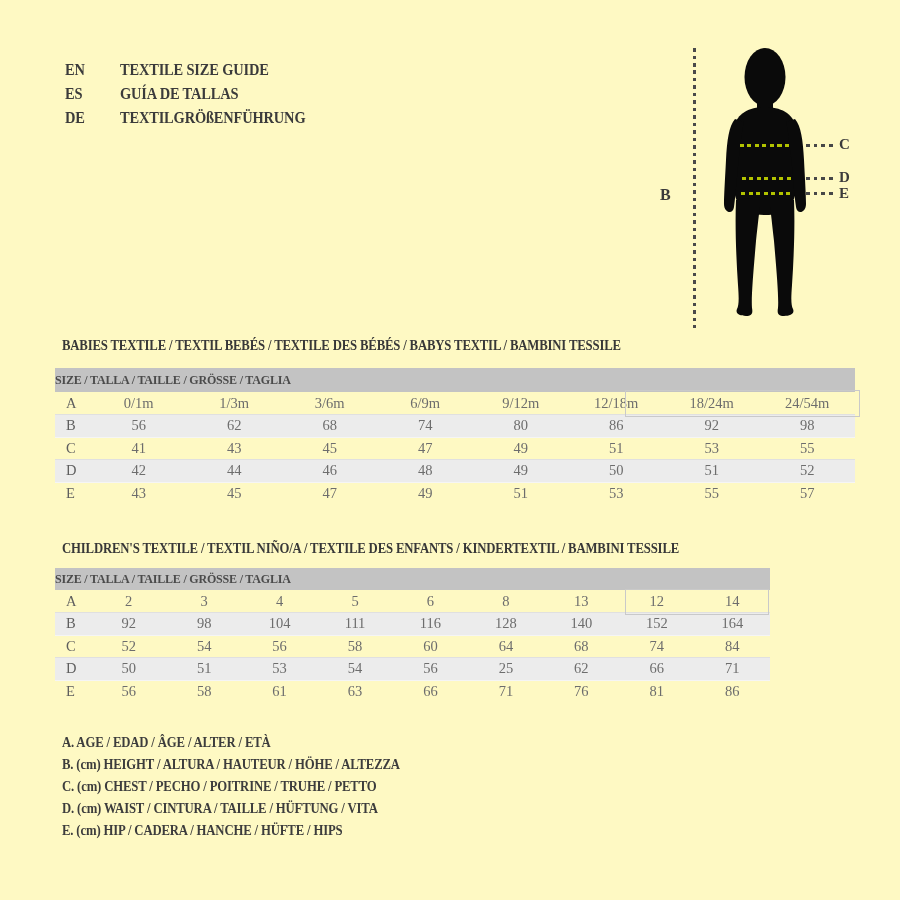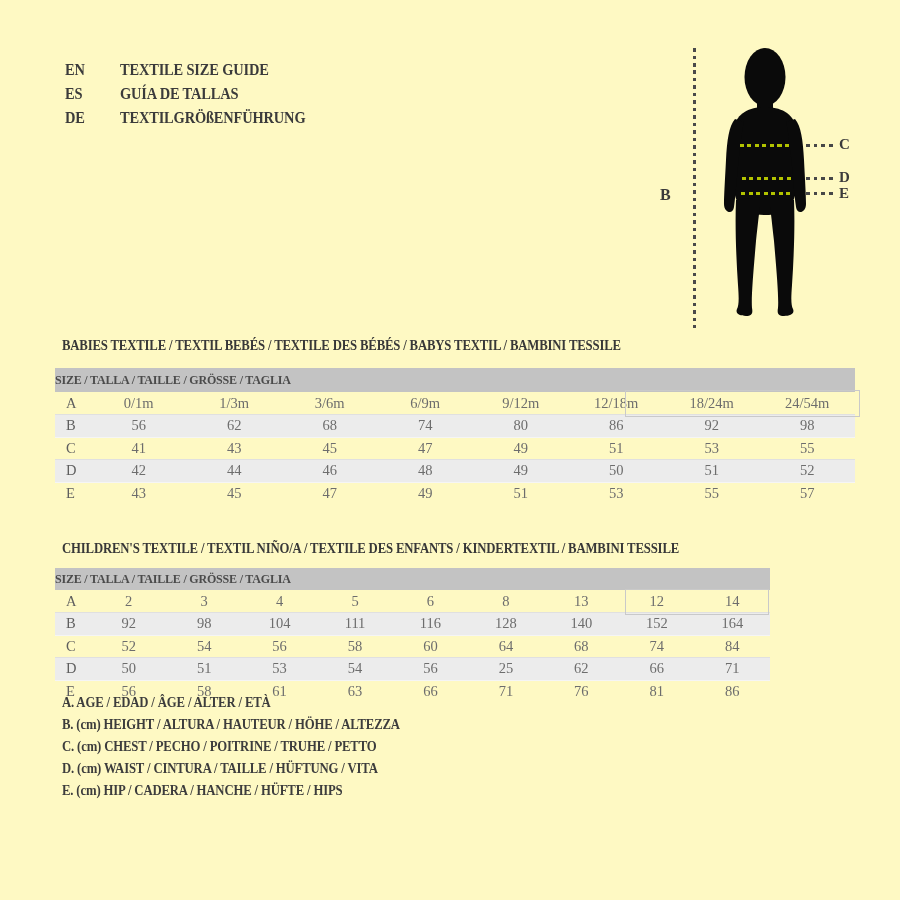--- a/index.html
+++ b/index.html
@@ -40,21 +40,21 @@
   table.size-table { position:absolute; left:55px; border-collapse:collapse; table-layout:fixed; }
   table.size-table td {
     height:22.5px; text-align:center; font-size:14.5px; color:#6d6d6d;
     overflow:hidden; white-space:nowrap;
   }
   table.size-table td.rowlabel { width:36px; text-align:left; padding-left:11px; color:#5e5e5e; }
   table.size-table tr.stripe { background:#ececec; border-top:1px solid #e0e0e0; border-bottom:1px solid #f5f5f5; }
   .artifact-box { position:absolute; border:1px solid #c9c9c9; background:transparent; }
 
   
-  .legend { position:absolute; left:62px; top:691px; }
+  .legend { position:absolute; left:62px; top:731px; }
   .legend-line { height:22px; line-height:22px; font-size:15px; font-weight:700; color:#3d3d3d; }
 </style>
 </head>
 <body>
 
 <div class="page">
 
   <div class="lang-block">
     <div class="lang-row">
       <span class="lang-code cond">EN</span><span class="lang-title cond">TEXTILE SIZE GUIDE</span>

